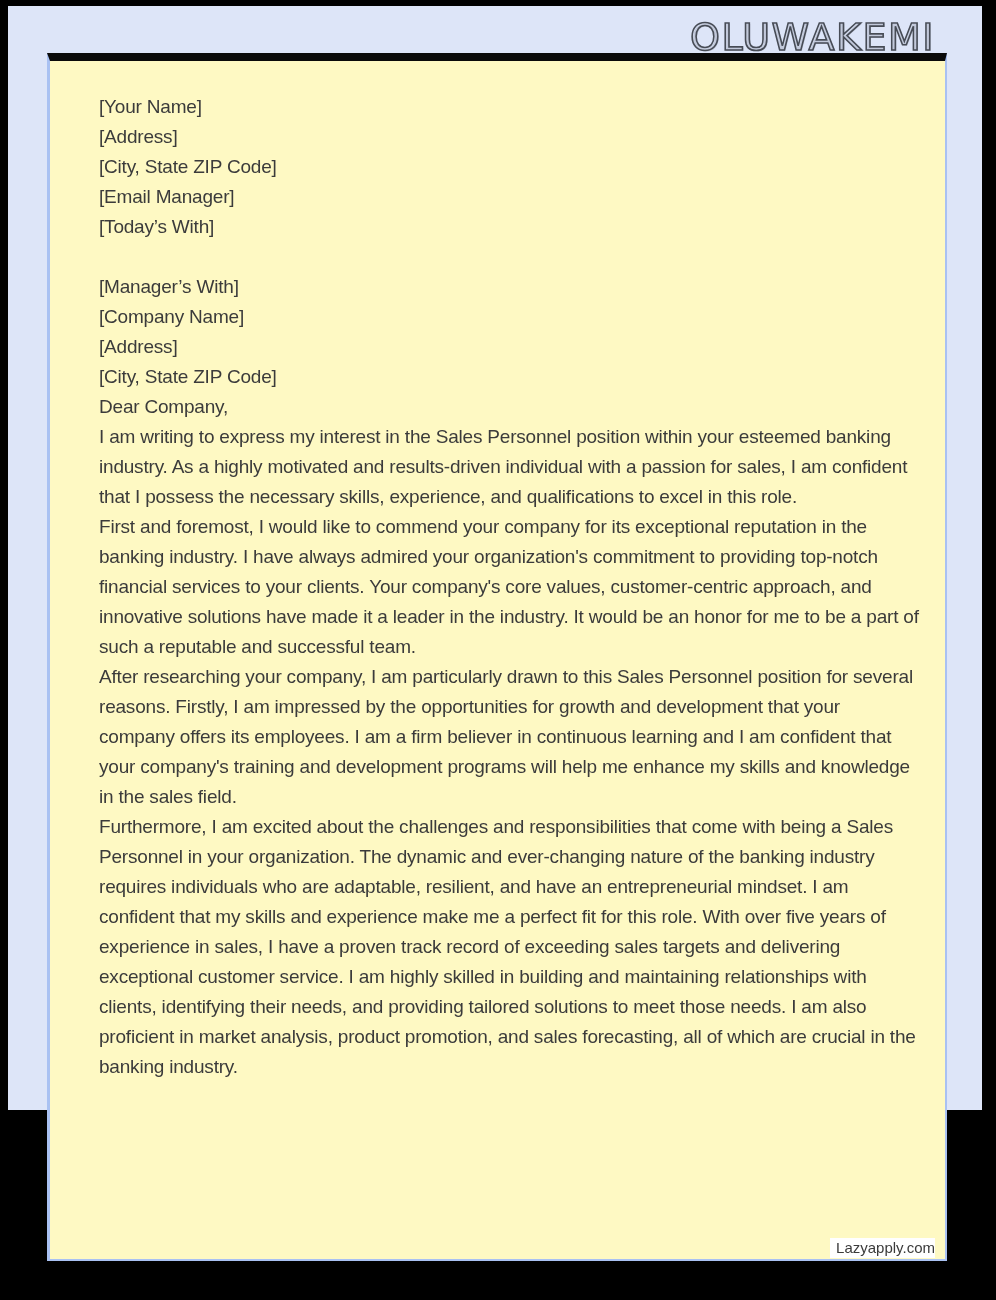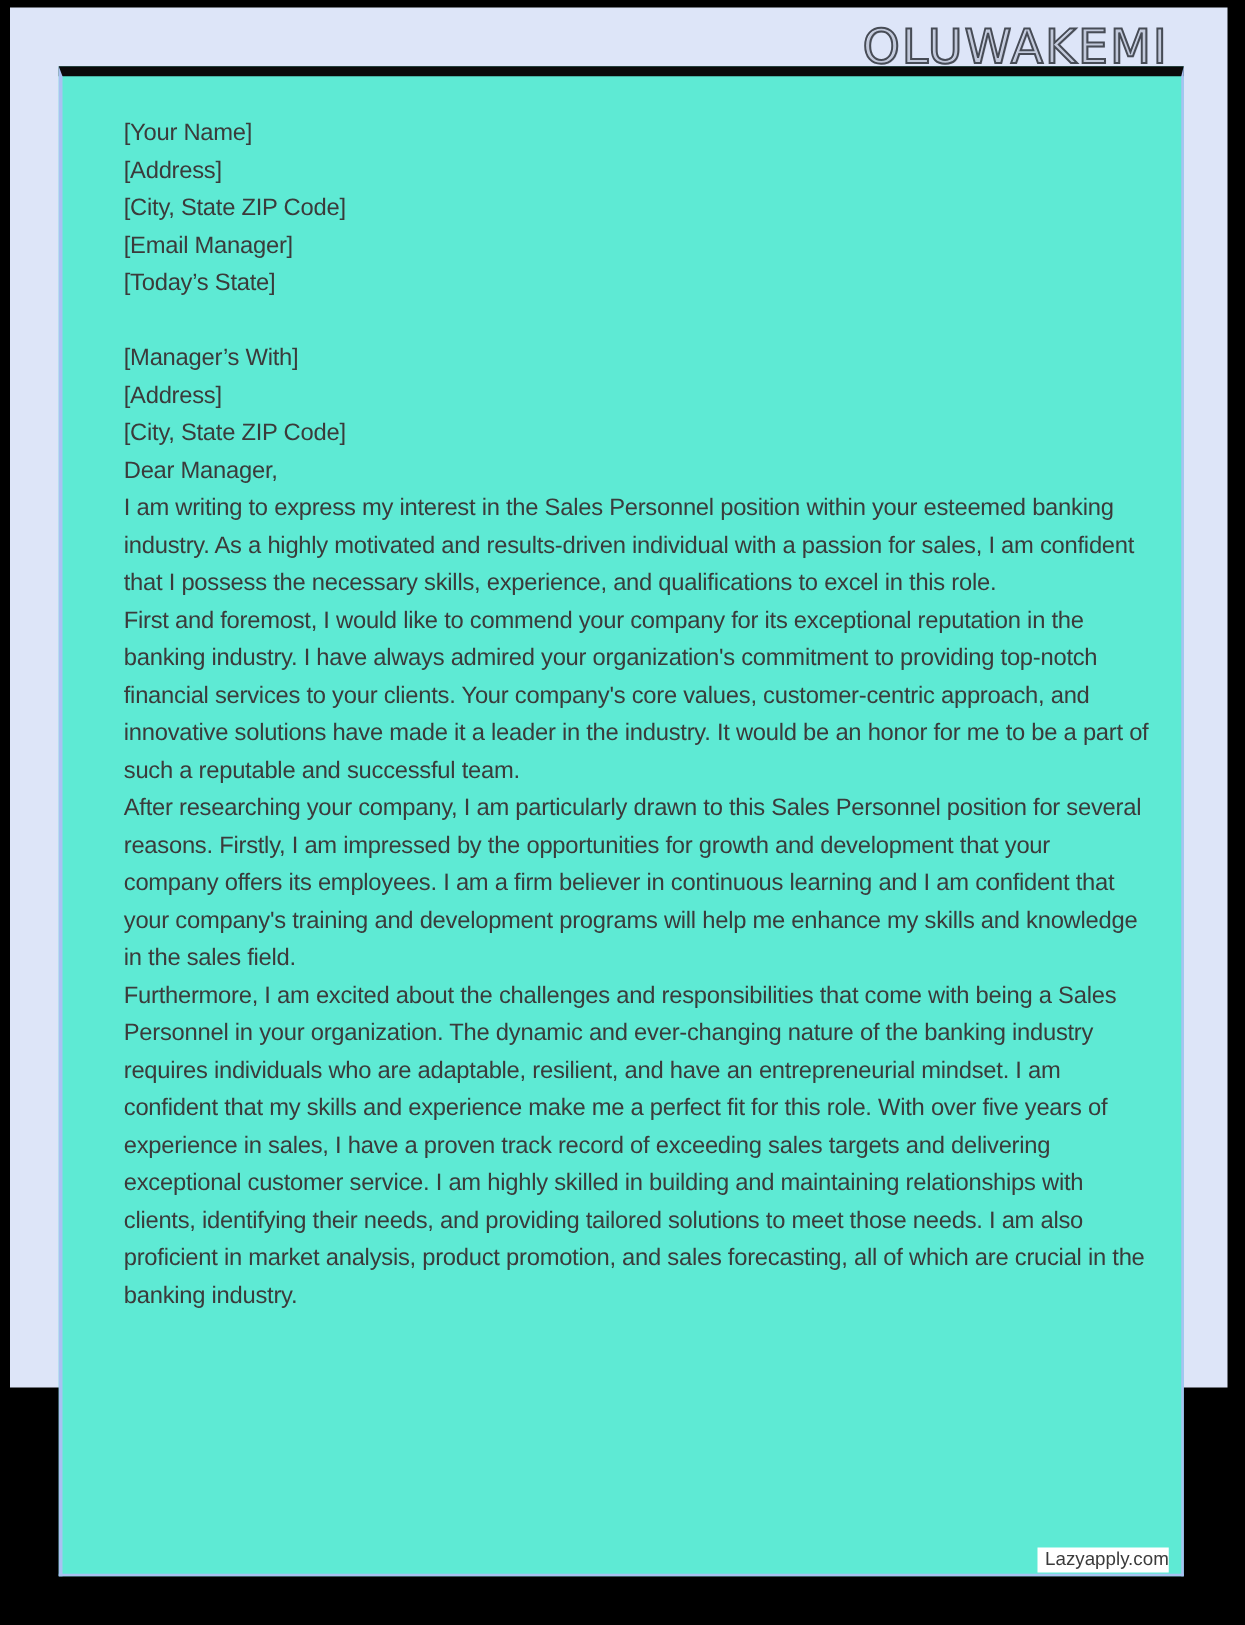--- a/index.html
+++ b/index.html
@@ -34,21 +34,21 @@
       color: transparent;
       -webkit-text-stroke: 1.6px #474c56;
       text-shadow: 1px 1px 0 rgba(70,75,86,0.18);
     }
   }
   
   .page {
     position: absolute;
     left: 39px; top: 47px;
     width: 900px; height: 1208px;
-    background: #5eead4;
+    background: #fef9c3;
     border-top: 8px solid #0a0a0a;
     border-left: 3px solid #a9c1f2;
     border-right: 2px solid #a9c1f2;
     border-bottom: 2px solid #a9c1f2;
     overflow: hidden;
   }
   .content {
     padding: 31px 26px 0 49px;
     font-size: 19px;
     line-height: 30px;
@@ -78,30 +78,31 @@
   <h1 class="brand">OLUWAKEMI</h1>
 
   <div class="page">
     <div class="content">
 
       <div class="block sender">
         <p>[Your Name]</p>
         <p>[Address]</p>
         <p>[City, State ZIP Code]</p>
         <p>[Email Manager]</p>
-        <p>[Today’s State]</p>
+        <p>[Today’s With]</p>
       </div>
 
       <div class="block recipient">
         <p>[Manager’s With]</p>
+        <p>[Company Name]</p>
         <p>[Address]</p>
         <p>[City, State ZIP Code]</p>
       </div>
 
-      <p class="salutation">Dear Manager,</p>
+      <p class="salutation">Dear Company,</p>
 
       <p class="para">I am writing to express my interest in the Sales Personnel position within your esteemed banking industry. As a highly motivated and results-driven individual with a passion for sales, I am confident that I possess the necessary skills, experience, and qualifications to excel in this role.</p>
       <p class="para">First and foremost, I would like to commend your company for its exceptional reputation in the banking industry. I have always admired your organization's commitment to providing top-notch financial services to your clients. Your company's core values, customer-centric approach, and innovative solutions have made it a leader in the industry. It would be an honor for me to be a part of such a reputable and successful team.</p>
       <p class="para">After researching your company, I am particularly drawn to this Sales Personnel position for several reasons. Firstly, I am impressed by the opportunities for growth and development that your company offers its employees. I am a firm believer in continuous learning and I am confident that your company's training and development programs will help me enhance my skills and knowledge in the sales field.</p>
       <p class="para">Furthermore, I am excited about the challenges and responsibilities that come with being a Sales Personnel in your organization. The dynamic and ever-changing nature of the banking industry requires individuals who are adaptable, resilient, and have an entrepreneurial mindset. I am confident that my skills and experience make me a perfect fit for this role. With over five years of experience in sales, I have a proven track record of exceeding sales targets and delivering exceptional customer service. I am highly skilled in building and maintaining relationships with clients, identifying their needs, and providing tailored solutions to meet those needs. I am also proficient in market analysis, product promotion, and sales forecasting, all of which are crucial in the banking industry.</p>
 
     </div>
 
     <div class="watermark">Lazyapply.com</div>
   </div>

